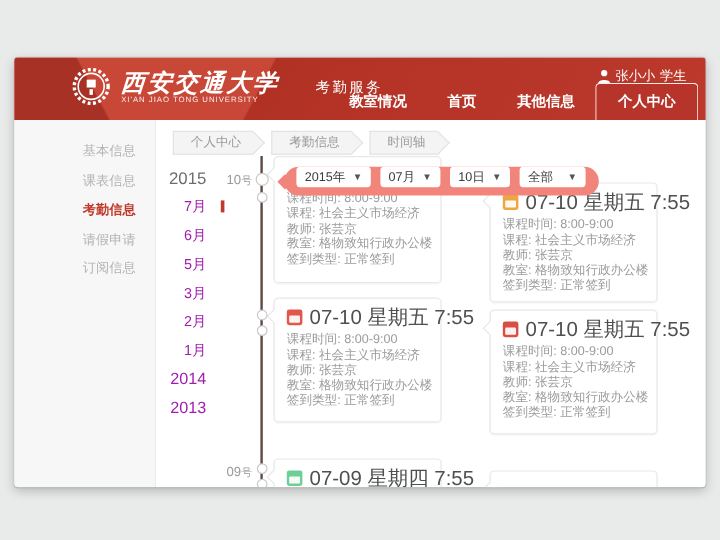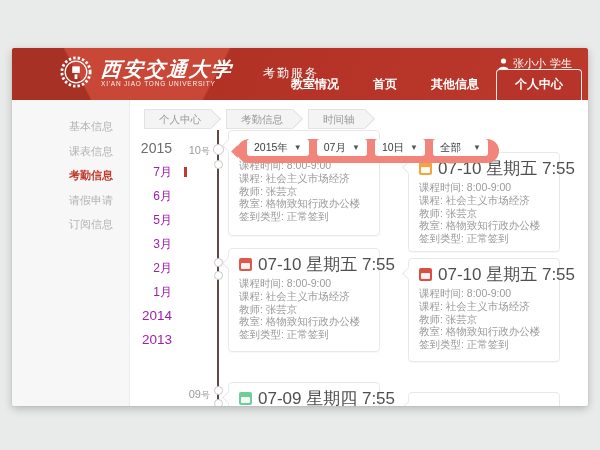--- a/index.html
+++ b/index.html
@@ -101,21 +101,21 @@
   .fselect .caret { font-size:8px; color:#555; line-height:1; }
   .fselect.wide { gap:12px; }
   .detail-btn {
     position:absolute; left:496px; top:39px; width:58px; height:22px; z-index:6;
     background:linear-gradient(#ffffff,#f2f2f2); border:1px solid #cfcfcf; border-radius:3px;
     font-size:10.5px; color:#555; display:flex; align-items:center; justify-content:center;
     cursor:pointer; white-space:nowrap;
   }
   
   .card {
-    position:absolute; width:152px; background:#fff; border:1px solid #e8e8e8;
+    position:absolute; width:140px; background:#fff; border:1px solid #e8e8e8;
     border-radius:4px; padding:7px 10px; z-index:1; box-shadow:0 1px 1px rgba(0,0,0,.03);
   }
   .card::before {
     content:''; position:absolute; left:-4.8px; top:10px; width:8px; height:8px;
     background:#fff; border-left:1px solid #e8e8e8; border-bottom:1px solid #e8e8e8;
     transform:rotate(45deg);
   }
   .chead-row { display:flex; align-items:center; gap:6px; height:16px; margin-bottom:5px; }
   .cicon { width:13px; height:13px; border-radius:2px; position:relative; flex:0 0 13px; }
   .cicon::after { content:''; position:absolute; left:2px; right:2px; top:5px; bottom:2px; background:rgba(255,255,255,.92); border-radius:1px; }

